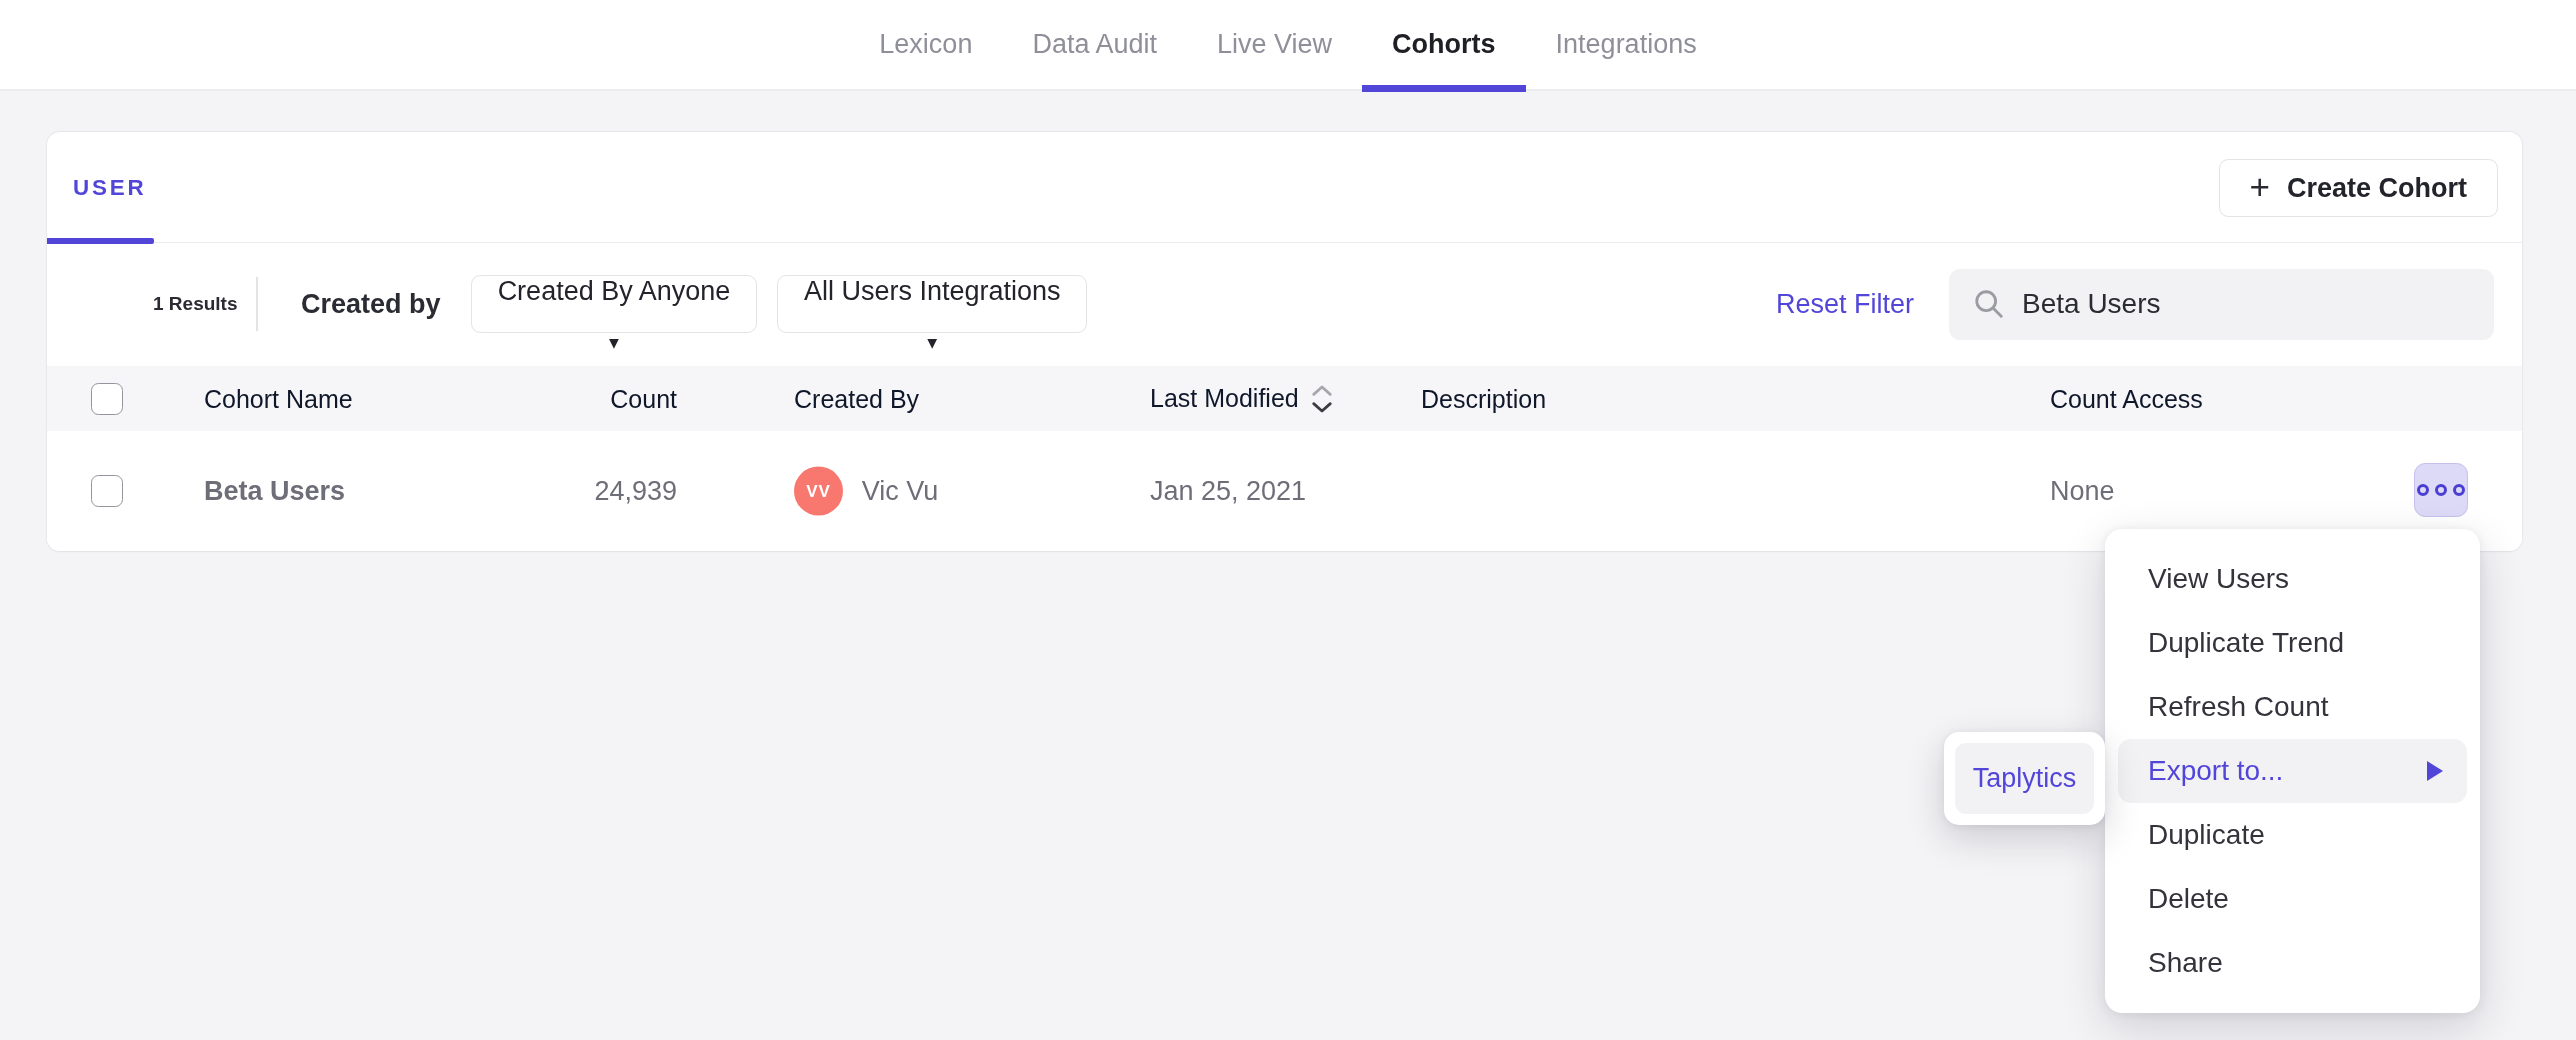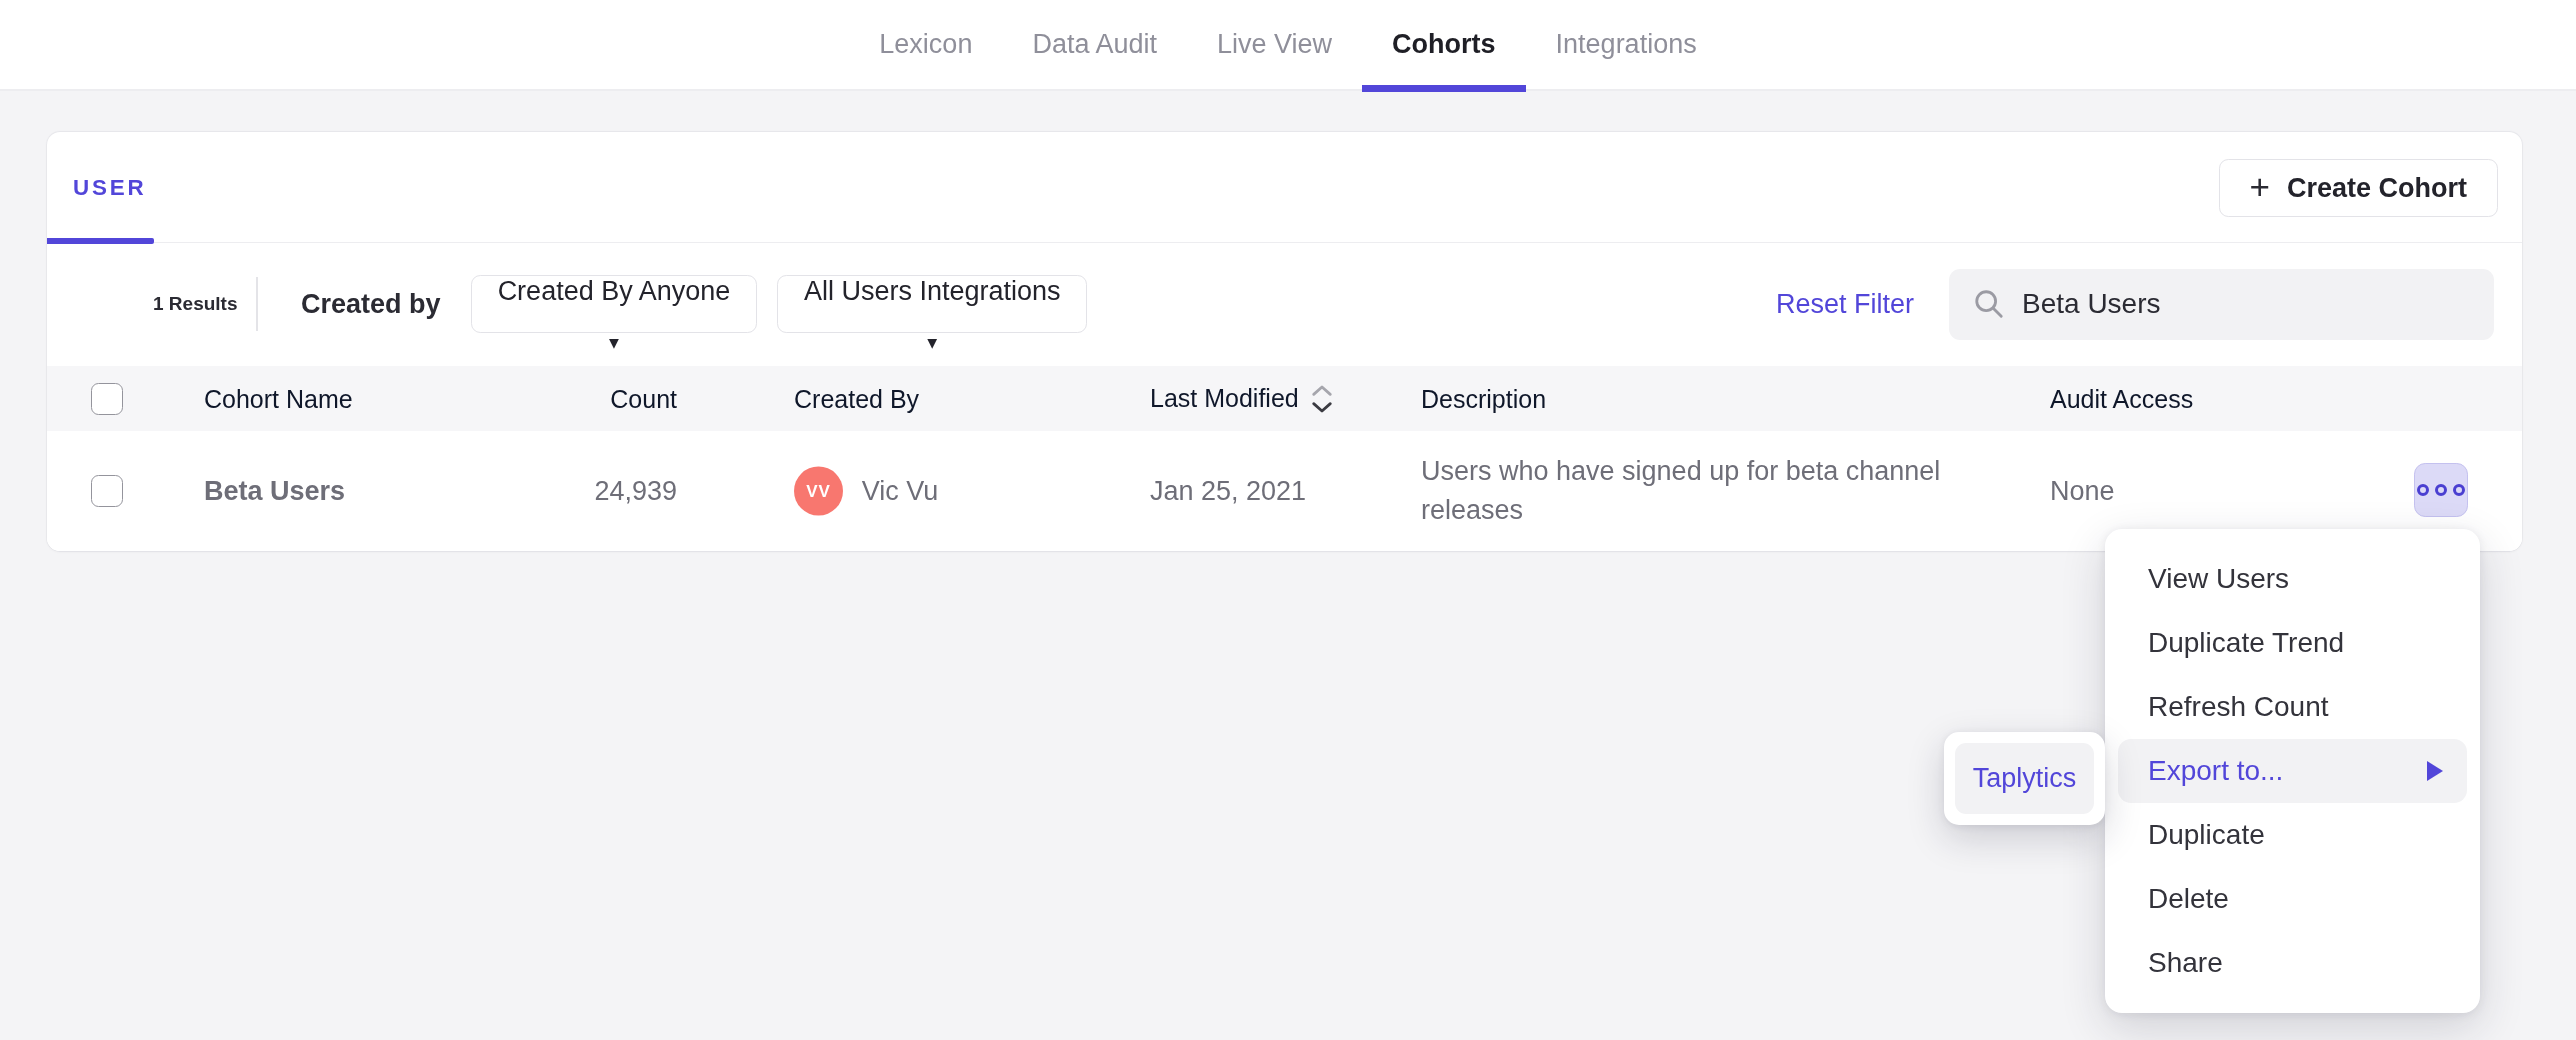--- a/index.html
+++ b/index.html
@@ -232,33 +232,32 @@
     <span class="cell col-modified">
       <span>Last Modified</span>
       <span>
         <svg width="24" height="34" viewBox="0 0 26 36">
           <polyline points="4,13 13,5 22,13" fill="none" stroke="#a6a6ad" stroke-width="3" stroke-linecap="round" stroke-linejoin="round"></polyline>
           <polyline points="4,23 13,31 22,23" fill="none" stroke="#3b3b42" stroke-width="3" stroke-linecap="round" stroke-linejoin="round"></polyline>
         </svg>
       </span>
     </span>
     <span class="cell col-desc">Description</span>
-    <span class="cell col-access">Audit Access</span>
+    <span class="cell col-access">Count Access</span>
   </div>
 
   <div class="trow">
     <div class="checkbox"></div>
     <span class="cell col-name name-link">Beta Users</span>
     <span class="cell col-count">24,939</span>
     <span class="cell col-created created-flex">
       <span class="avatar">VV</span>
       <span>Vic Vu</span>
     </span>
     <span class="cell" style="left:1103px;">Jan 25, 2021</span>
-    <span class="cell col-desc desc-text">Users who have signed up for beta channel releases</span>
     <span class="cell col-access">None</span>
     <button class="more-btn" style="background:#dcdaf7;">
       <span class="ring"></span>
       <span class="ring"></span>
       <span class="ring"></span>
     </button>
   </div>
 </div>
 
 <div class="menu">

